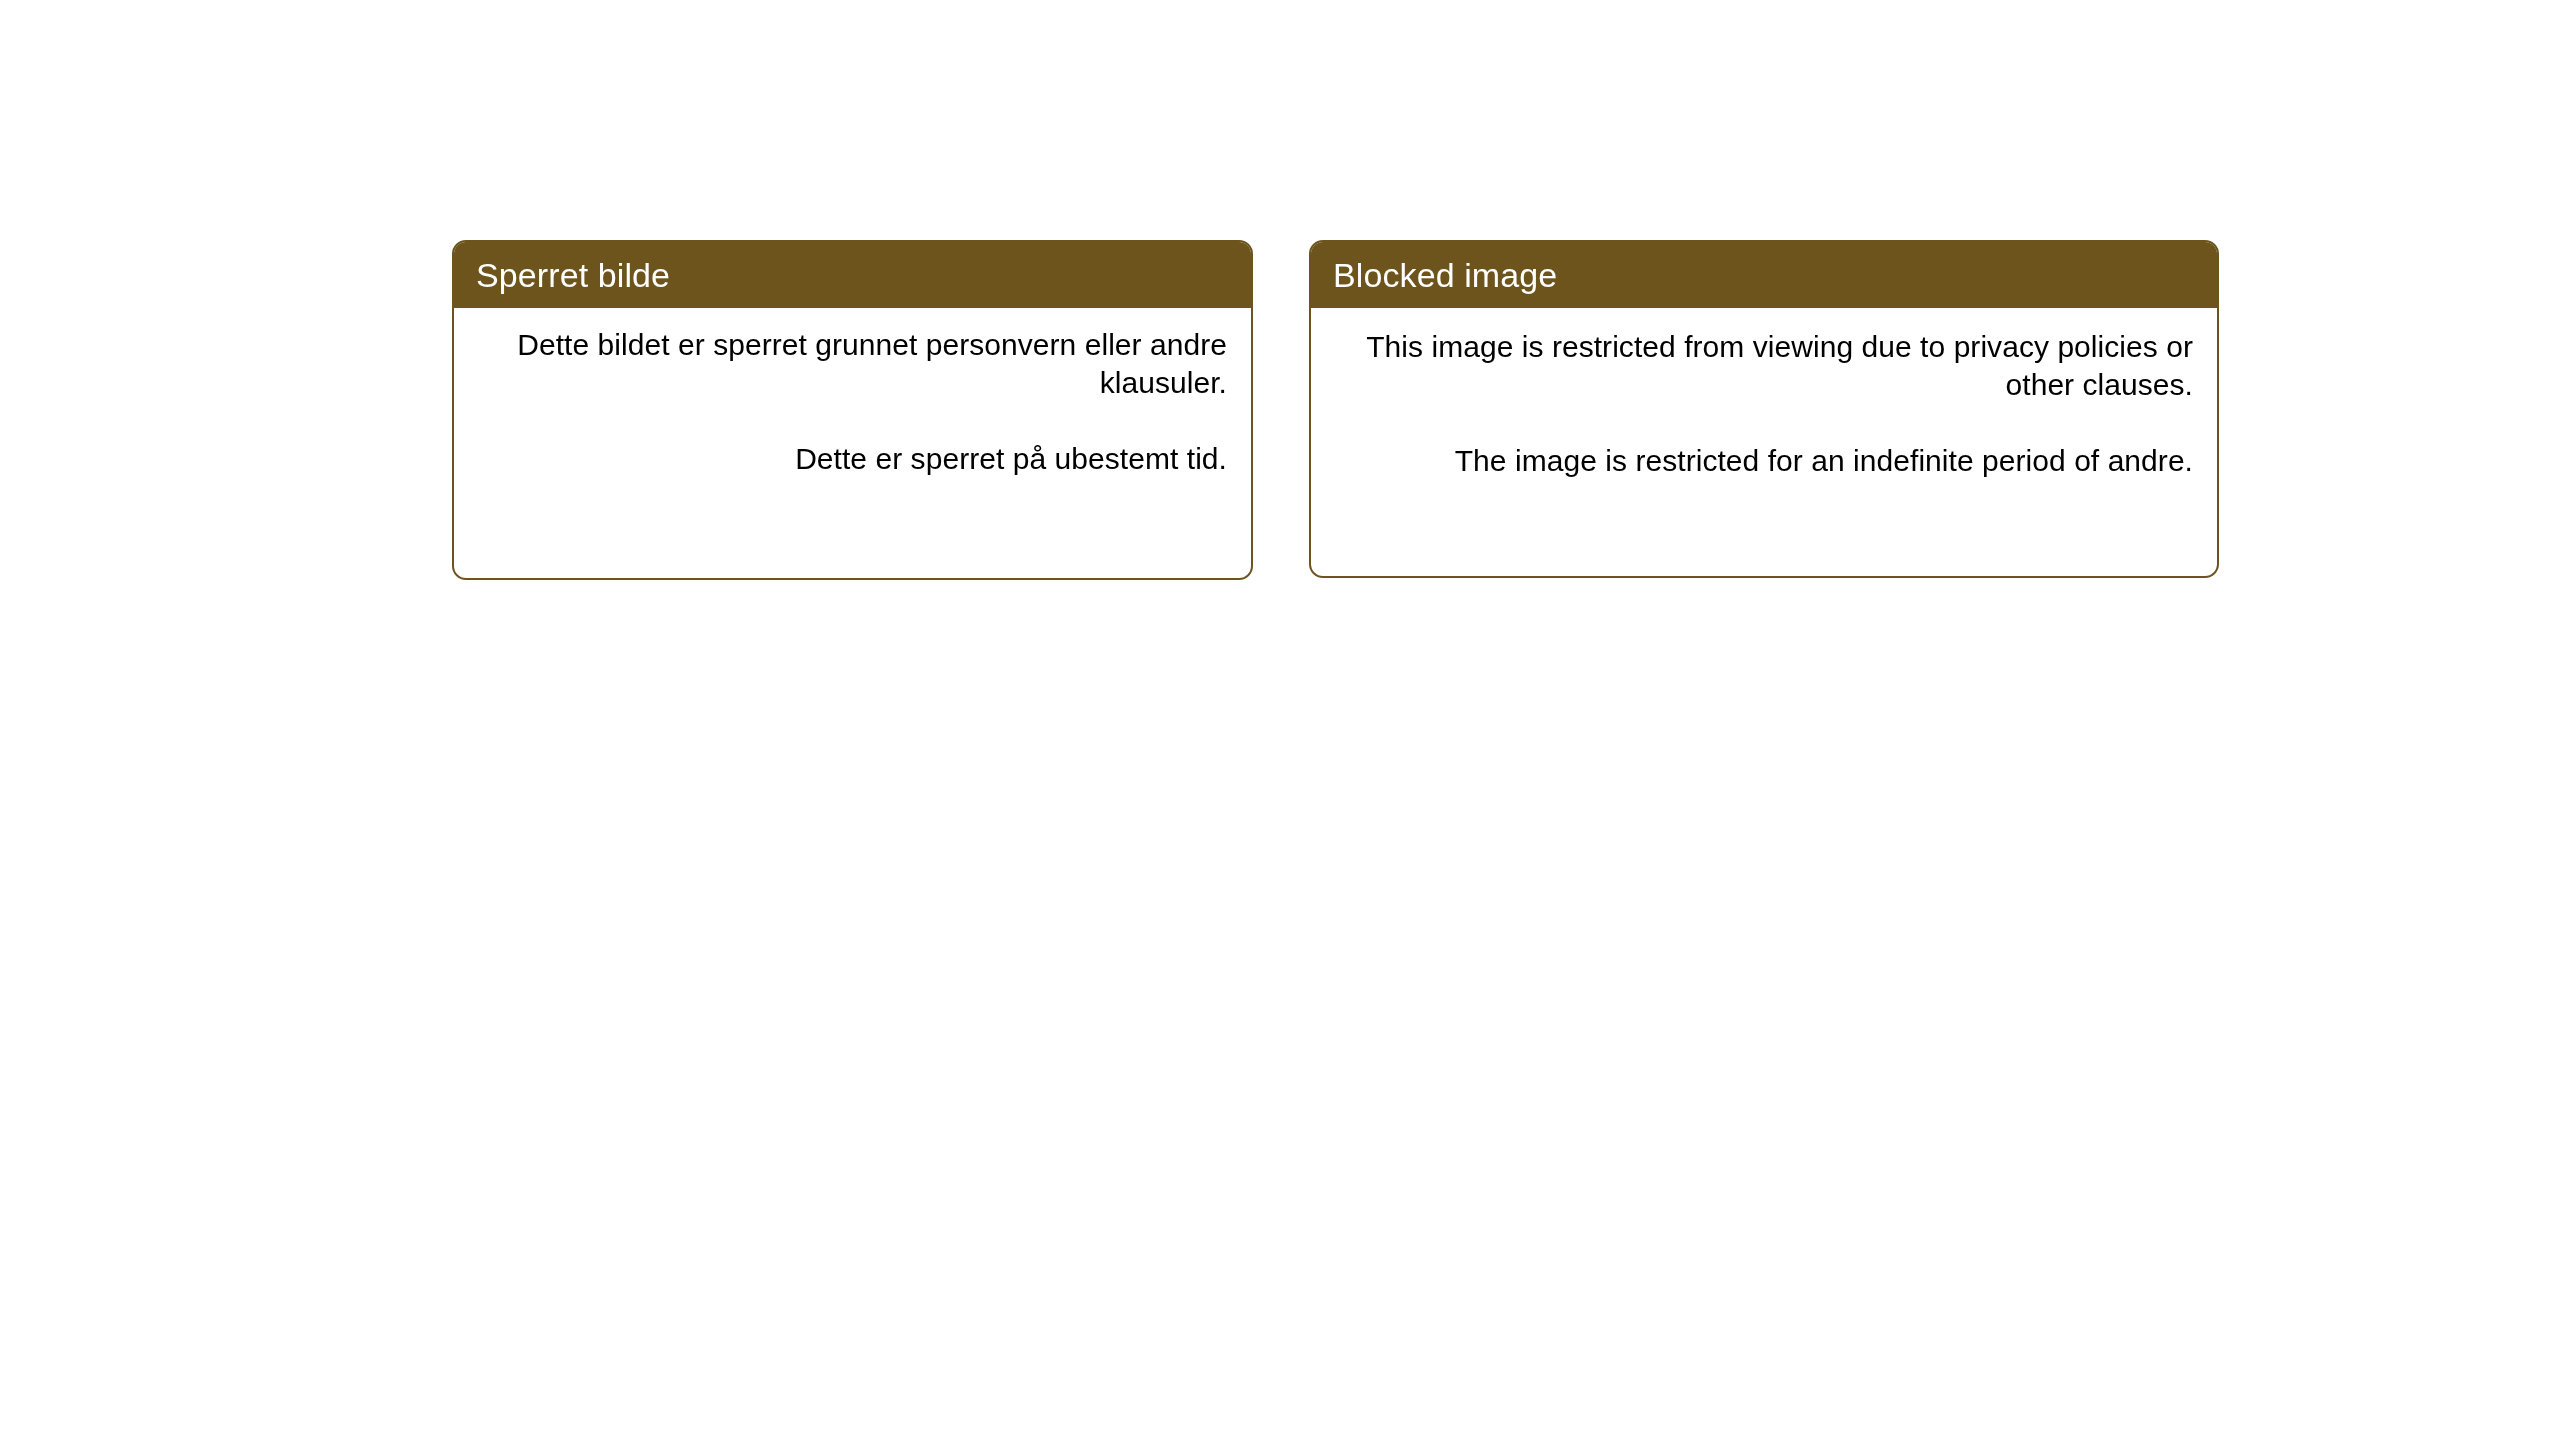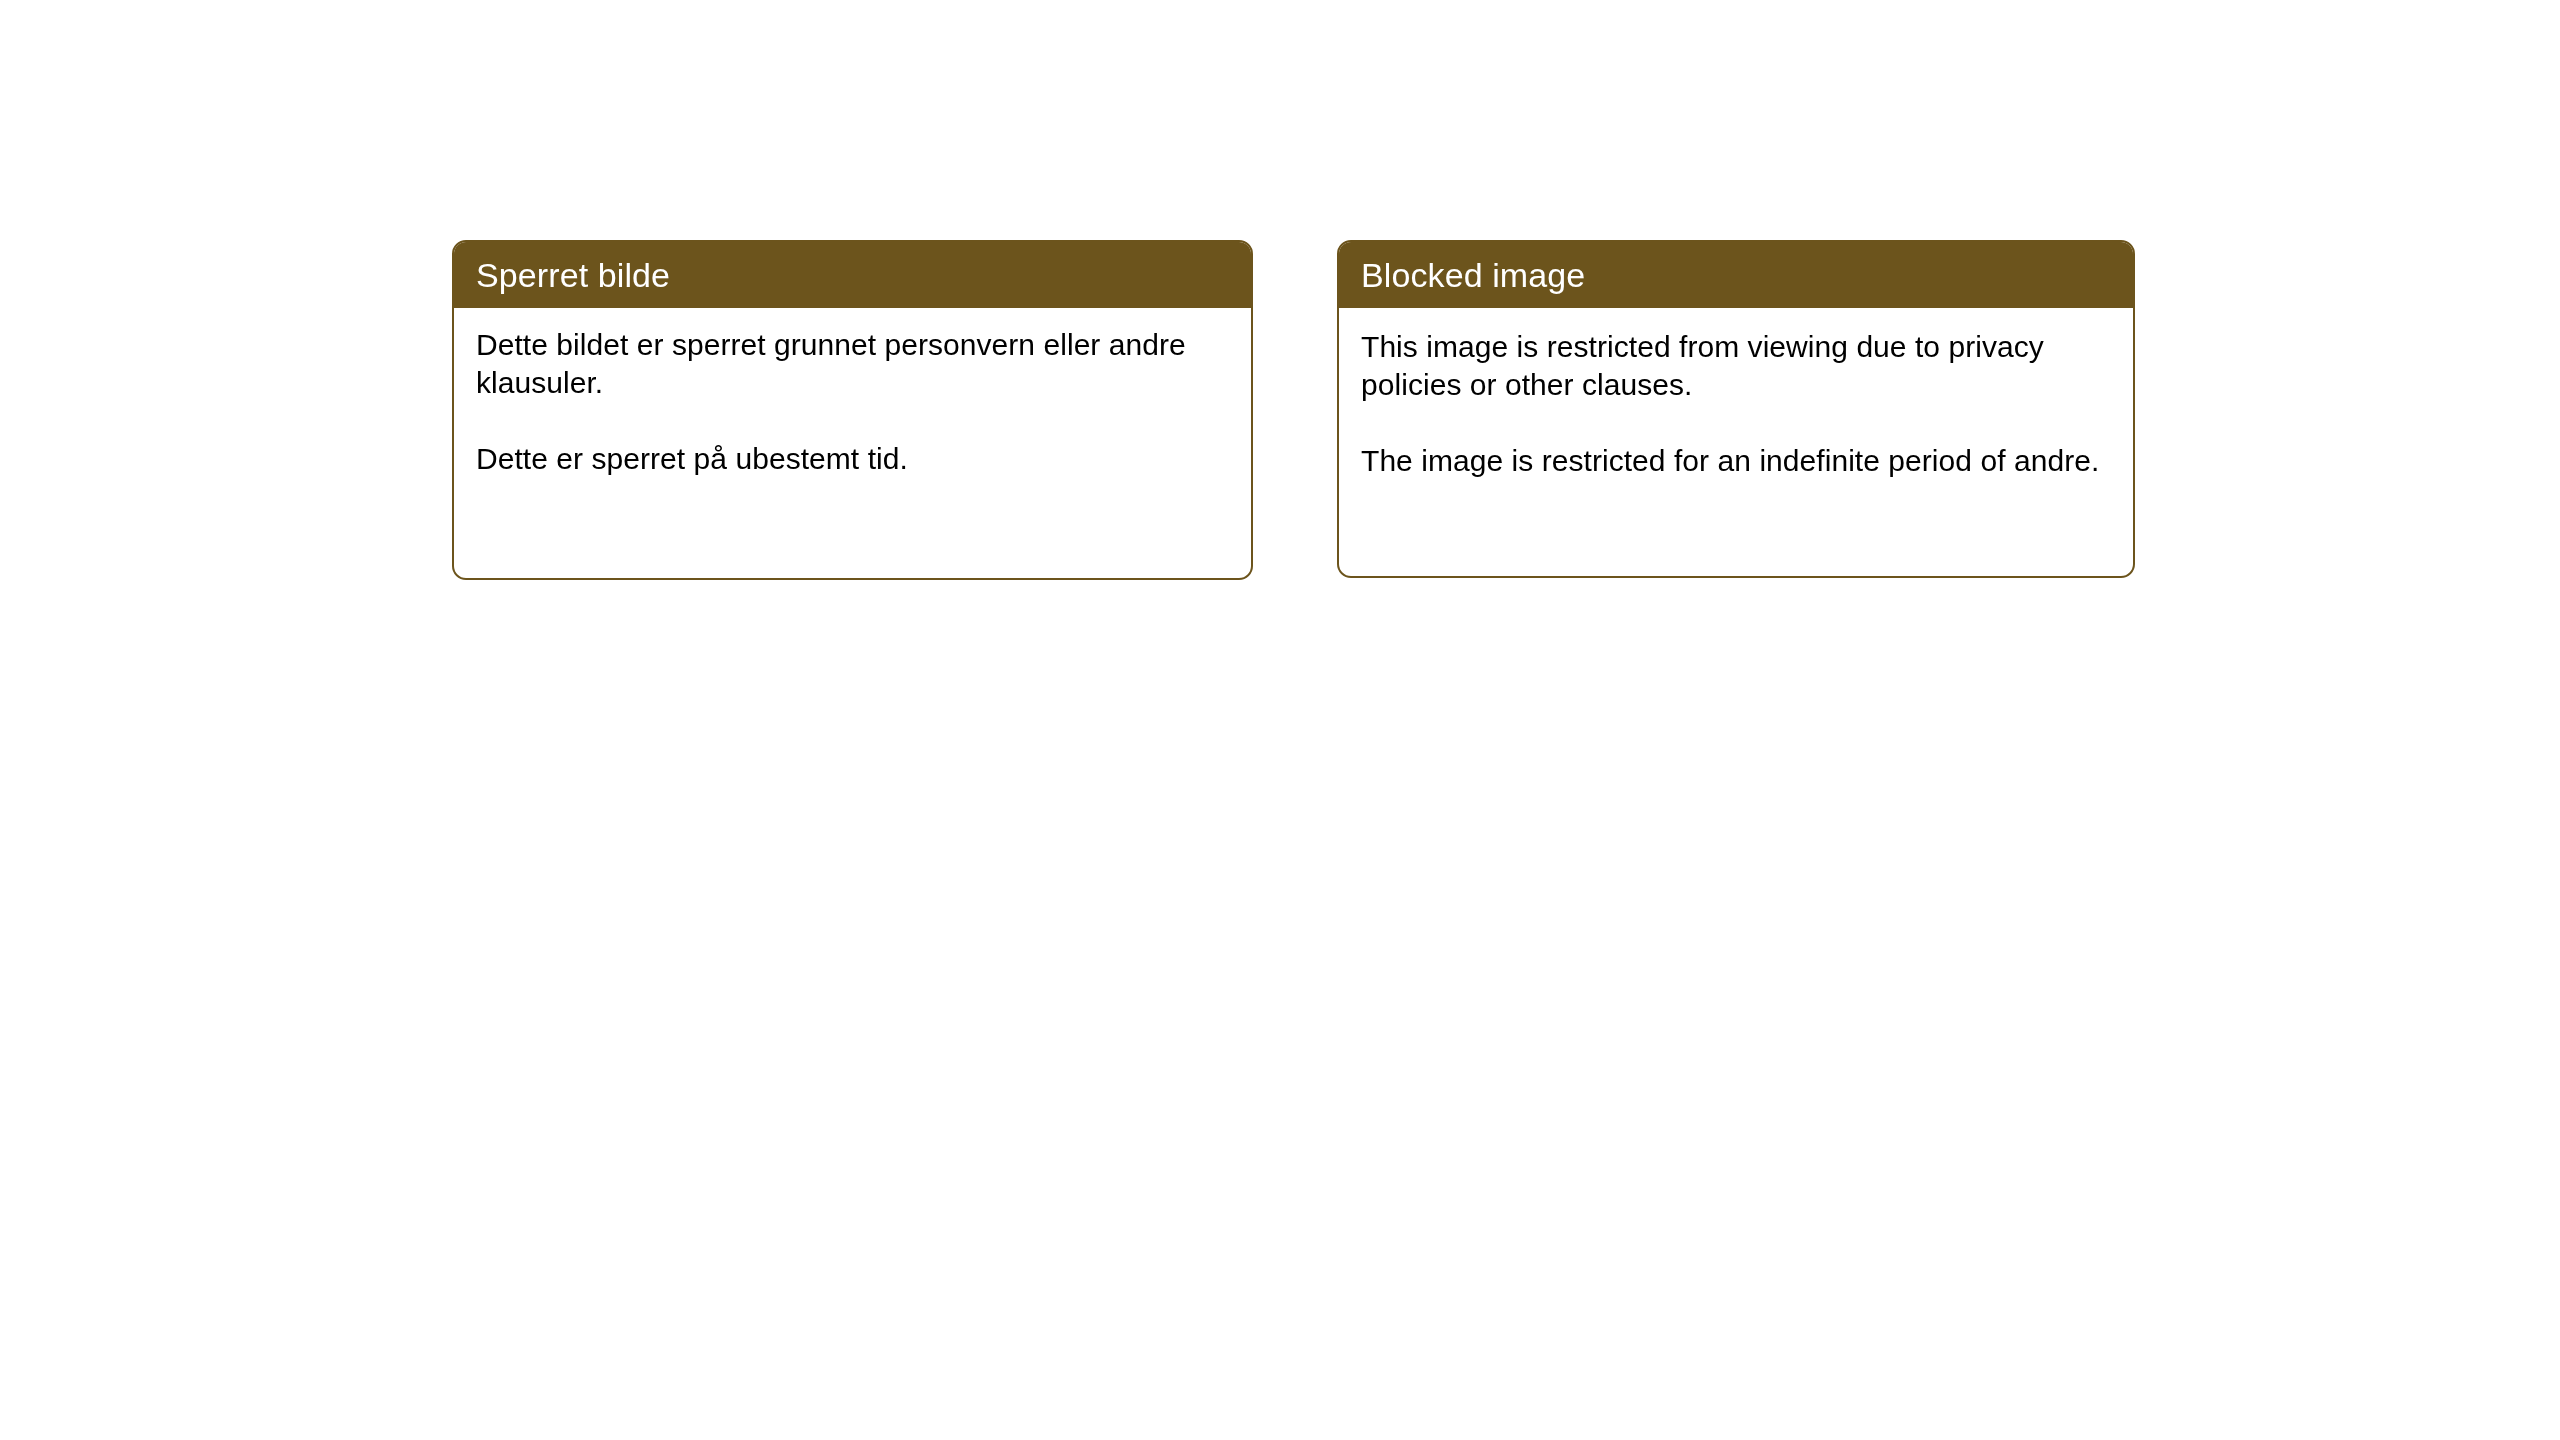--- a/index.html
+++ b/index.html
@@ -23,42 +23,42 @@
     background: #ffffff;
   }
 
   .card-row {
     position: absolute;
     left: 452px;
     top: 240px;
     display: flex;
     flex-direction: row;
     align-items: flex-start;
-    gap: 36px;
+    gap: 56px;
+    text-align: right;
   }
 
   .card {
     box-sizing: border-box;
     background: #ffffff;
     border-radius: 14px;
     border: 2px solid #6c541c;
     overflow: hidden;
     display: flex;
     flex-direction: column;
   }
 
   .card--no {
     width: 801px;
     height: 340px;
   }
 
   .card--en {
-    width: 798px;
+    width: 910px;
     height: 338px;
-    margin-left: 48px;
   }
 
   .card-header {
     background: #6c541c;
     height: 66px;
     flex: 0 0 66px;
     display: flex;
     align-items: center;
     padding: 0 0 0 22px;
     box-sizing: border-box;

